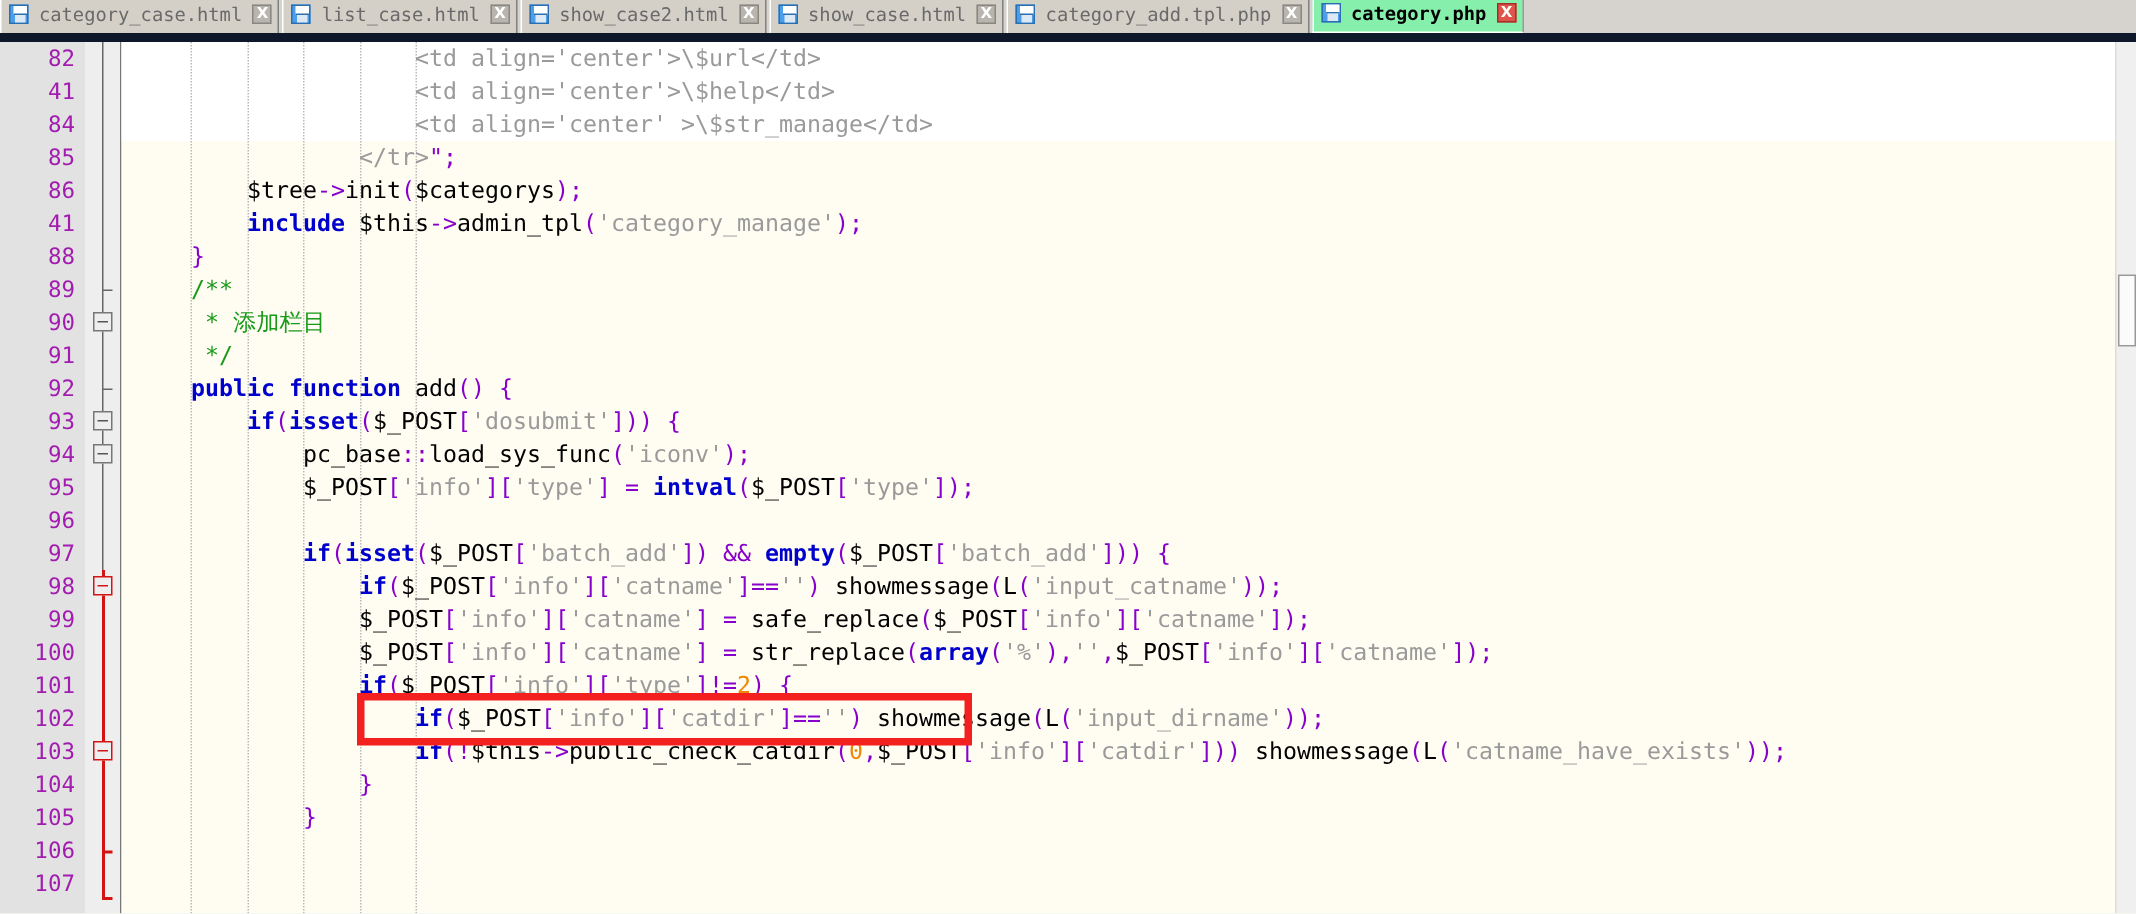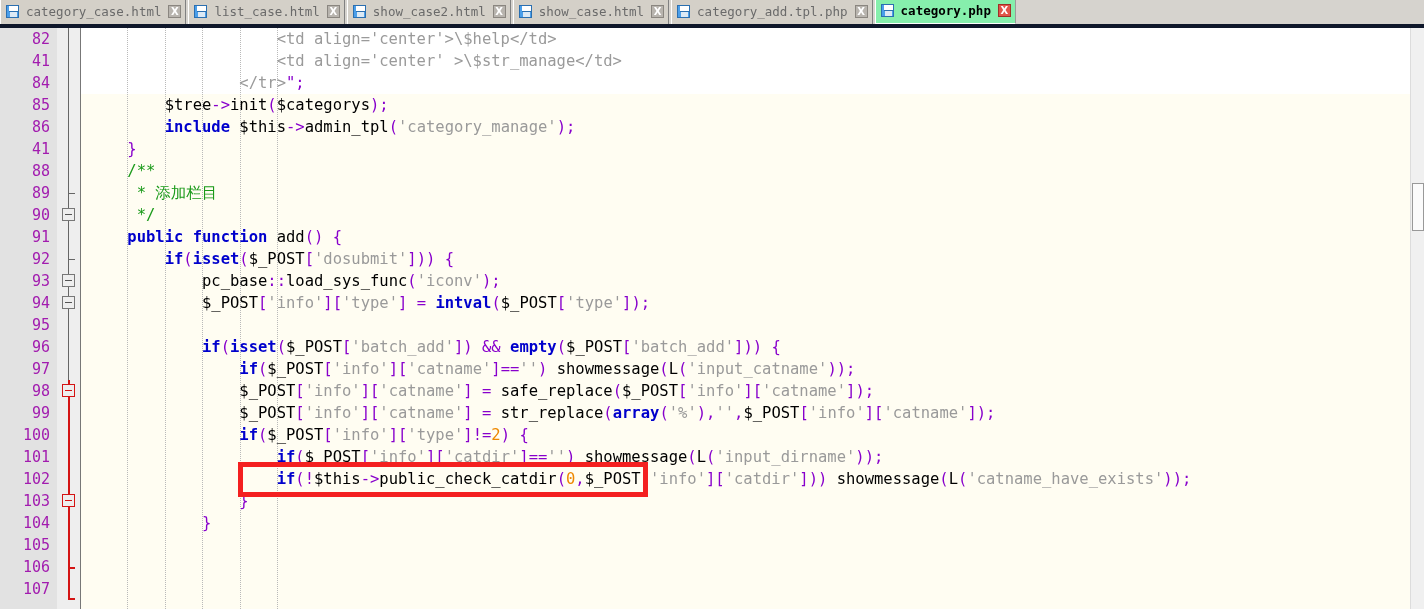--- a/index.html
+++ b/index.html
@@ -11,21 +11,21 @@
     font-family: "DejaVu Sans Mono", monospace;
   }
 
   
   #tabbar {
     height: 28px;
     background: #d6d3ce;
     display: flex;
     align-items: flex-end;
     padding: 0;
-    border-bottom: 4px solid #0f172a;
+    border-bottom: 6px solid #0f172a;
     position: relative;
     overflow: hidden;
   }
   .tab {
     height: 26px;
     display: flex;
     align-items: center;
     gap: 5px;
     padding: 0 4px 0 5px;
     margin: 0 2px 0 0;
@@ -335,20 +335,21 @@
   <div id="codearea">
     <div id="whiteblock"></div>
     <div id="guides">
         <div class="guide" style="left: 46.4px;"></div>
         <div class="guide" style="left: 83.8px;"></div>
         <div class="guide" style="left: 121.2px;"></div>
         <div class="guide" style="left: 158.6px;"></div>
         <div class="guide" style="left: 196px;"></div>
       </div>
     <div id="lines">
+        <div class="cl">                    <span class="str">&lt;td align='center'&gt;\$url&lt;/td&gt;</span></div>
         <div class="cl">                    <span class="str">&lt;td align='center'&gt;\$help&lt;/td&gt;</span></div>
         <div class="cl">                    <span class="str">&lt;td align='center' &gt;\$str_manage&lt;/td&gt;</span></div>
         <div class="cl">                <span class="str">&lt;/tr&gt;</span><span class="pun">";</span></div>
         <div class="cl">        <span class="var">$tree</span><span class="pun">-&gt;</span><span class="var">init</span><span class="pun">(</span><span class="var">$categorys</span><span class="pun">);</span></div>
         <div class="cl">        <span class="kw">include</span> <span class="var">$this</span><span class="pun">-&gt;</span><span class="var">admin_tpl</span><span class="pun">(</span><span class="str">'category_manage'</span><span class="pun">);</span></div>
         <div class="cl">    <span class="pun">}</span></div>
         <div class="cl"><span class="cmt">    /**</span></div>
         <div class="cl"><span class="cmt">     * 添加栏目</span></div>
         <div class="cl"><span class="cmt">     */</span></div>
         <div class="cl">    <span class="kw">public</span> <span class="kw">function</span> <span class="var">add</span><span class="pun">()</span> <span class="pun">{</span></div>

